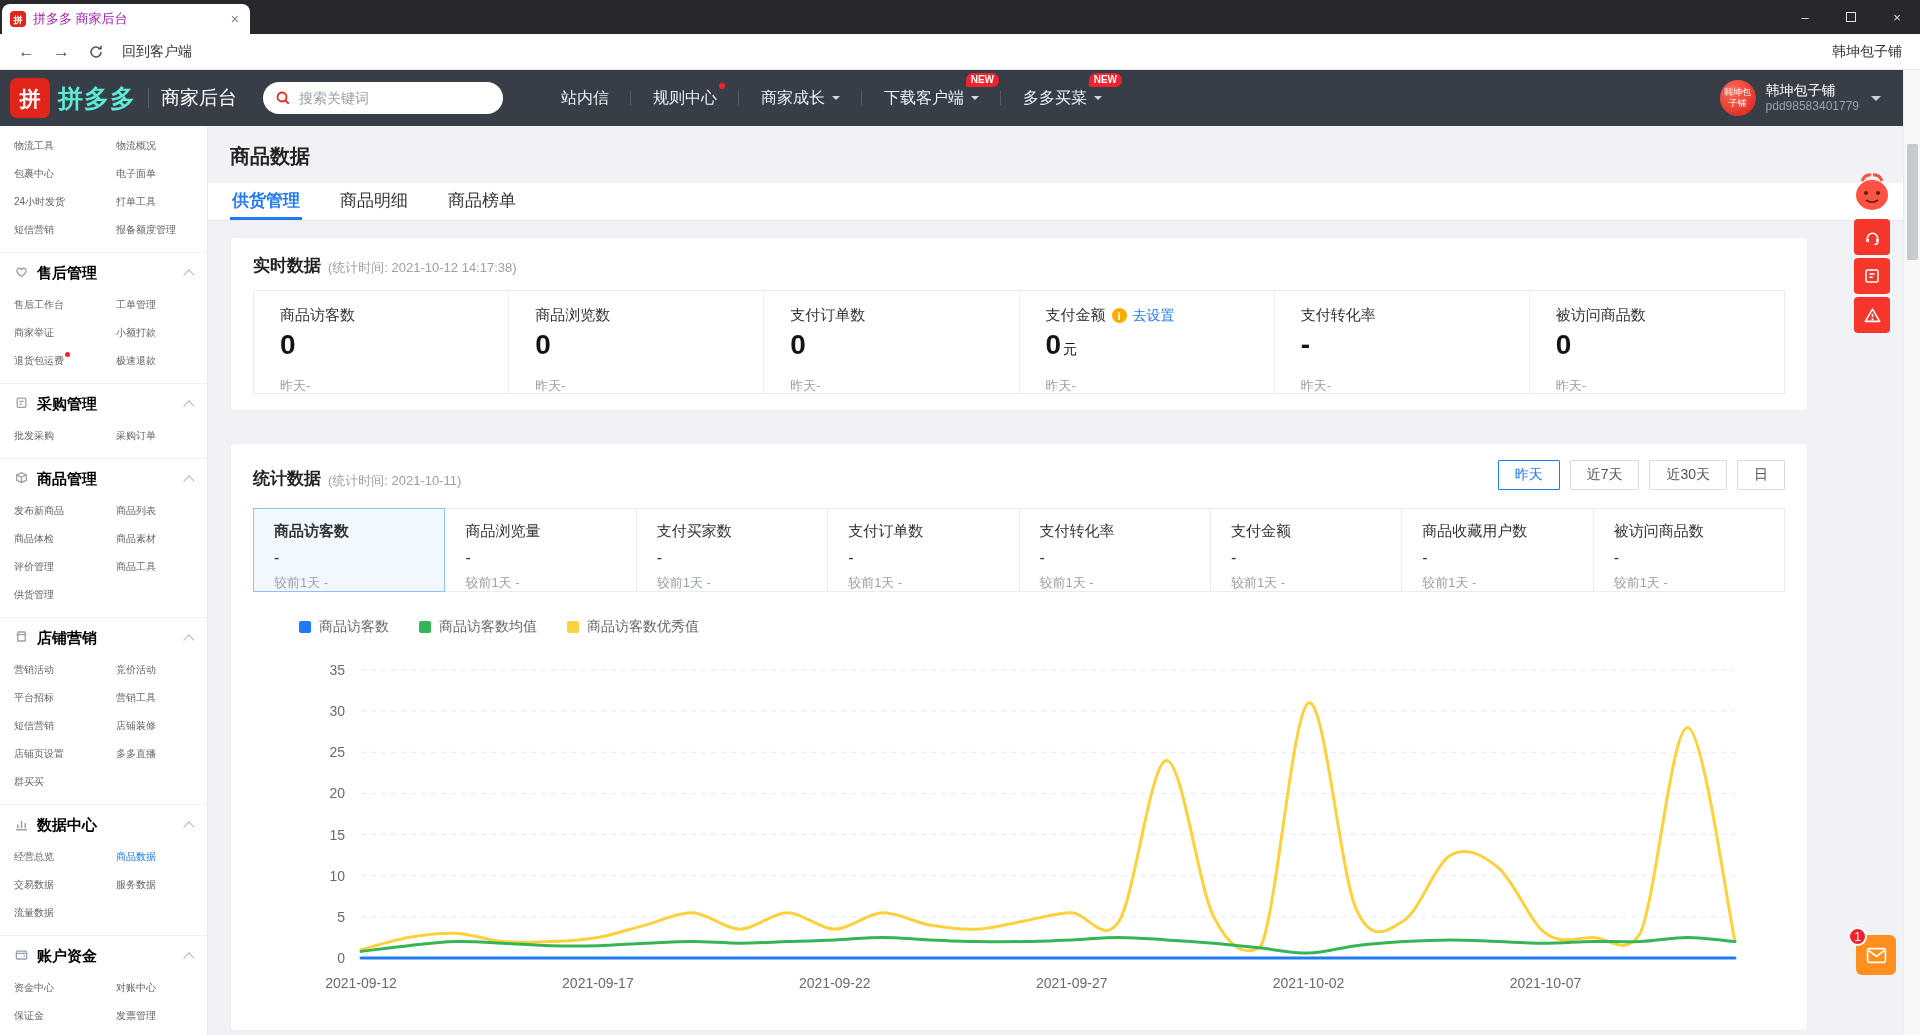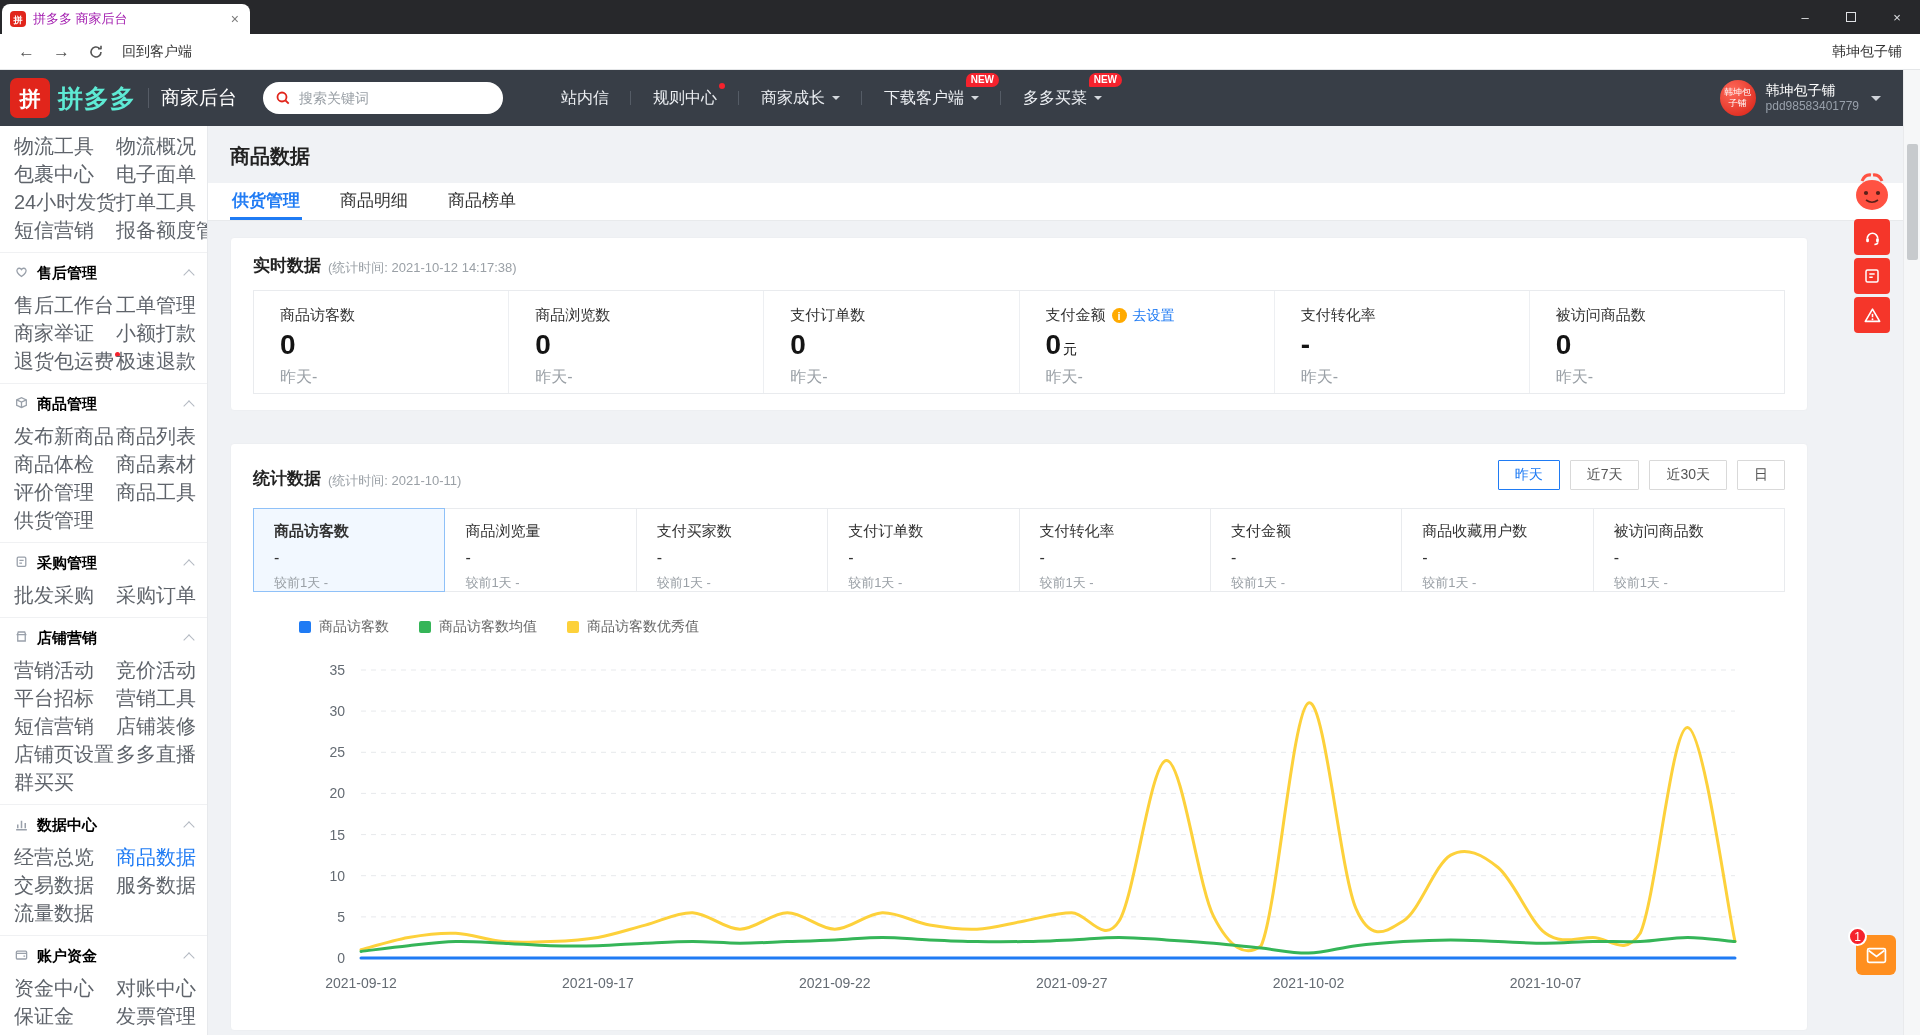--- a/index.html
+++ b/index.html
@@ -46,21 +46,21 @@
 
   
   .app{position:absolute;top:126px;left:0;right:17px;bottom:0;display:flex}
   .sidebar{width:208px;flex-shrink:0;background:#fff;border-right:1px solid #e7e9ec;overflow:hidden;padding-top:4px}
   .side-group{padding:2px 0 6px}
   .side-group + .side-group{border-top:1px solid #f0f1f3}
   .side-head{display:flex;align-items:center;height:36px;padding:0 14px;gap:8px;cursor:pointer}
   .side-title{font-size:15px;font-weight:700;color:#000000;flex:1}
   .chev{width:8px;height:8px;border-left:1.5px solid #b3b9c2;border-top:1.5px solid #b3b9c2;transform:rotate(45deg);margin-top:4px}
   .side-grid{display:grid;grid-template-columns:102px auto;padding:0 0 2px 14px}
-  .side-item{position:relative;height:28px;line-height:28px;font-size:20px;color:#5f646b;cursor:pointer;white-space:nowrap}
+  .side-item{position:relative;height:28px;line-height:28px;font-size:10px;color:#5f646b;cursor:pointer;white-space:nowrap}
   .side-item.active{color:#1f7bf4}
   .side-item .dot{position:absolute;top:5px;margin-left:1px;width:5px;height:5px;border-radius:50%;background:#f5222d;display:inline-block}
 
   
   .main{flex:1;background:#f0f2f5;overflow:hidden}
   .page-title{padding:17px 0 0 22px;font-size:20px;font-weight:700;color:#222}
   .tab-strip{background:#fff;height:38px;display:flex;align-items:stretch;padding-left:22px;border-bottom:1px solid #e8eaec;margin-top:13px}
   .ptab{margin-right:36px;font-size:17px;color:#333;display:flex;align-items:center;border-bottom:3px solid transparent;cursor:pointer;padding:0 2px}
   .ptab.active{color:#1f7bf4;border-bottom-color:#1f7bf4;font-weight:600}
 
@@ -73,21 +73,21 @@
 
   
   .rt-box{display:flex;border:1px solid #e9ebee;margin-top:13px;height:104px}
   .metric{flex:1;padding:15px 0 0 26px;border-right:1px solid #edeff2;min-width:0}
   .metric:last-child{border-right:none}
   .m-label{font-size:15px;color:#333;display:flex;align-items:center;gap:6px;white-space:nowrap}
   .info-i{width:15px;height:15px;border-radius:50%;background:#ffaa00;color:#fff;font-size:11px;font-weight:700;display:inline-flex;align-items:center;justify-content:center;font-style:normal;cursor:pointer}
   .m-link{color:#1f7bf4;font-size:14px;cursor:pointer}
   .m-value{font-size:28px;font-weight:700;color:#141414;margin-top:5px;line-height:1.1}
   .m-unit{font-size:14px;font-weight:400;margin-left:2px}
-  .m-sub{font-size:16px;color:#9aa0a6;margin-top:6px}
+  .m-sub{font-size:13px;color:#9aa0a6;margin-top:16px}
 
   
   .periods{display:flex;gap:10px}
   .pbtn{height:30px;padding:0 16px;border:1px solid #d9d9d9;border-radius:1px;background:#fff;font-size:14px;color:#555;cursor:pointer;display:flex;align-items:center}
   .pbtn.active{color:#1f7bf4;border-color:#1f7bf4}
 
   
   .stat-cells{display:flex;margin-top:18px}
   .scell{flex:1;border:1px solid #e9ebee;margin-left:-1px;padding:13px 0 0 20px;height:84px;cursor:pointer;background:#fff;min-width:0}
   .scell:first-child{margin-left:0}
@@ -224,48 +224,48 @@
             <span class="side-item">工单管理</span>
             <span class="side-item">商家举证</span>
             <span class="side-item">小额打款</span>
             <span class="side-item">退货包运费<i class="dot"></i></span>
             <span class="side-item">极速退款</span>
           </div>
         </div>
         <div class="side-group">
           <div class="side-head">
             <span><svg viewBox="0 0 14 14" width="15" height="15" fill="none" stroke="#99a0aa" stroke-width="1.2">
+                <rect x="3" y="3" width="8" height="8.5" rx="1"></rect>
+                <path d="M5 6h4M5 8.5h2.5"></path>
+              </svg></span>
+            <span class="side-title">采购管理</span>
+            <span class="chev"></span>
+          </div>
+          <div class="side-grid">
+            <span class="side-item">批发采购</span>
+            <span class="side-item">采购订单</span>
+          </div>
+        </div>
+        <div class="side-group">
+          <div class="side-head">
+            <span><svg viewBox="0 0 14 14" width="15" height="15" fill="none" stroke="#99a0aa" stroke-width="1.2">
                 <path d="M2.5 4.6 7 2.6l4.5 2v5L7 11.6l-4.5-2z"></path>
                 <path d="M2.5 4.6 7 6.6l4.5-2M7 6.6v5"></path>
               </svg></span>
             <span class="side-title">商品管理</span>
             <span class="chev"></span>
           </div>
           <div class="side-grid">
             <span class="side-item">发布新商品</span>
             <span class="side-item">商品列表</span>
             <span class="side-item">商品体检</span>
             <span class="side-item">商品素材</span>
             <span class="side-item">评价管理</span>
             <span class="side-item">商品工具</span>
             <span class="side-item">供货管理</span>
-          </div>
-        </div>
-        <div class="side-group">
-          <div class="side-head">
-            <span><svg viewBox="0 0 14 14" width="15" height="15" fill="none" stroke="#99a0aa" stroke-width="1.2">
-                <rect x="3" y="3" width="8" height="8.5" rx="1"></rect>
-                <path d="M5 6h4M5 8.5h2.5"></path>
-              </svg></span>
-            <span class="side-title">采购管理</span>
-            <span class="chev"></span>
-          </div>
-          <div class="side-grid">
-            <span class="side-item">批发采购</span>
-            <span class="side-item">采购订单</span>
           </div>
         </div>
         <div class="side-group">
           <div class="side-head">
             <span><svg viewBox="0 0 14 14" width="15" height="15" fill="none" stroke="#99a0aa" stroke-width="1.2">
                 <path d="M3.2 5.2 4 2.8h6l.8 2.4M2.4 5.2h9.2M3.5 5.4v5.8h7V5.4"></path>
               </svg></span>
             <span class="side-title">店铺营销</span>
             <span class="chev"></span>
           </div>

